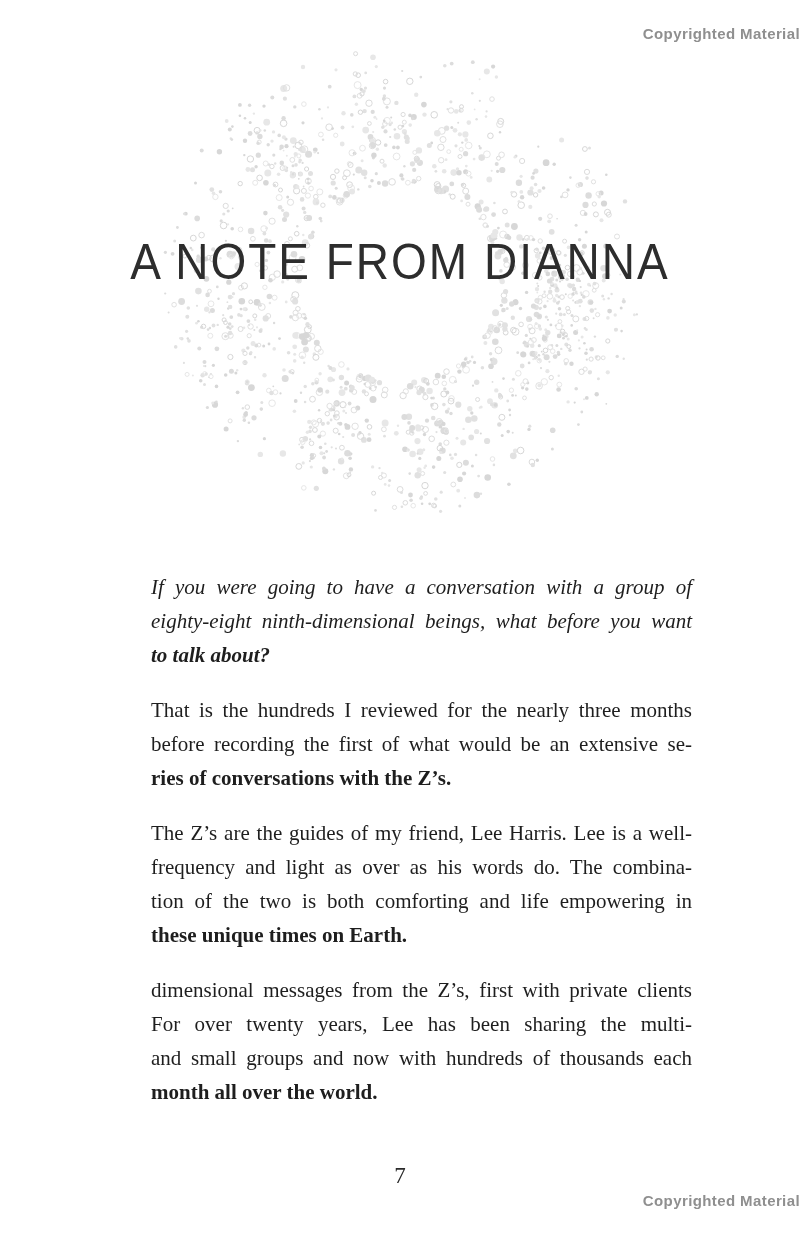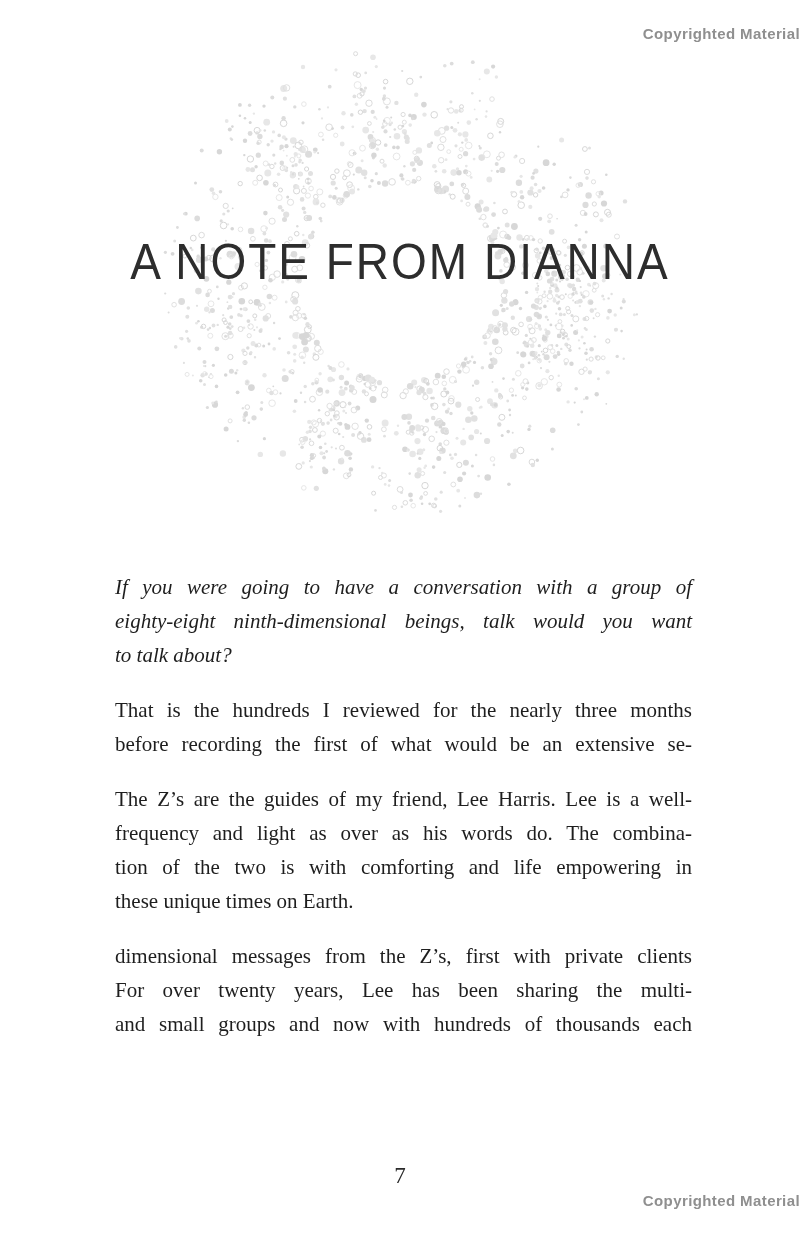--- a/index.html
+++ b/index.html
@@ -53,22 +53,22 @@
     position: absolute;
     left: 115px;
     top: 570px;
     width: 577px;
     font-size: 21px;
     line-height: 34px;
     color: #1e1e1e;
   }
   .para { margin: 0 0 21px 0; }
   .para.italic { font-style: italic; }
-  .line { text-align: justify; text-align-last: justify; }
-  .line.last { text-align-last: left; }
+  .line { text-align: justify; text-align-last: justify; margin-left: 36px; }
+  .line.last { text-align-last: left; font-weight: bold; }
 
   .page-number {
     position: absolute;
     left: 0;
     top: 1161px;
     width: 100%;
     text-align: center;
     font-size: 23px;
     line-height: 30px;
     color: #2a2a2a;
@@ -1498,37 +1498,39 @@
       <circle cx="392.9" cy="281.8" r="1.1" fill="#dcdcdc"></circle>
       <circle cx="430.6" cy="176.0" r="1.9" fill="#d7d7d7"></circle>
       <circle cx="144.7" cy="111.4" r="1.7" fill="#e1e1e1"></circle>
     </svg>
 
   <h1 class="chapter-title">A NOTE FROM DIANNA</h1>
 
   <div class="body-text" id="paragraphs">
       <div class="para italic">
         <div class="line">If you were going to have a conversation with a group of</div>
-        <div class="line">eighty-eight ninth-dimensional beings, talk would you want</div>
+        <div class="line">eighty-eight ninth-dimensional beings, what before you want</div>
         <div class="line last">to talk about?</div>
       </div>
       <div class="para">
         <div class="line">That is the hundreds I reviewed for the nearly three months</div>
         <div class="line">before recording the first of what would be an extensive se-</div>
+        <div class="line last">ries of conversations with the Z’s.</div>
       </div>
       <div class="para">
         <div class="line">The Z’s are the guides of my friend, Lee Harris. Lee is a well-</div>
         <div class="line">frequency and light as over as his words do. The combina-</div>
-        <div class="line">tion of the two is with comforting and life empowering in</div>
+        <div class="line">tion of the two is both comforting and life empowering in</div>
         <div class="line last">these unique times on Earth.</div>
       </div>
       <div class="para">
         <div class="line">dimensional messages from the Z’s, first with private clients</div>
         <div class="line">For over twenty years, Lee has been sharing the multi-</div>
         <div class="line">and small groups and now with hundreds of thousands each</div>
+        <div class="line last">month all over the world.</div>
       </div>
     </div>
 
   <div class="page-number">7</div>
 
   <div class="copyright bottom">Copyrighted Material</div>
 
 </div>
 
 </body></html>

